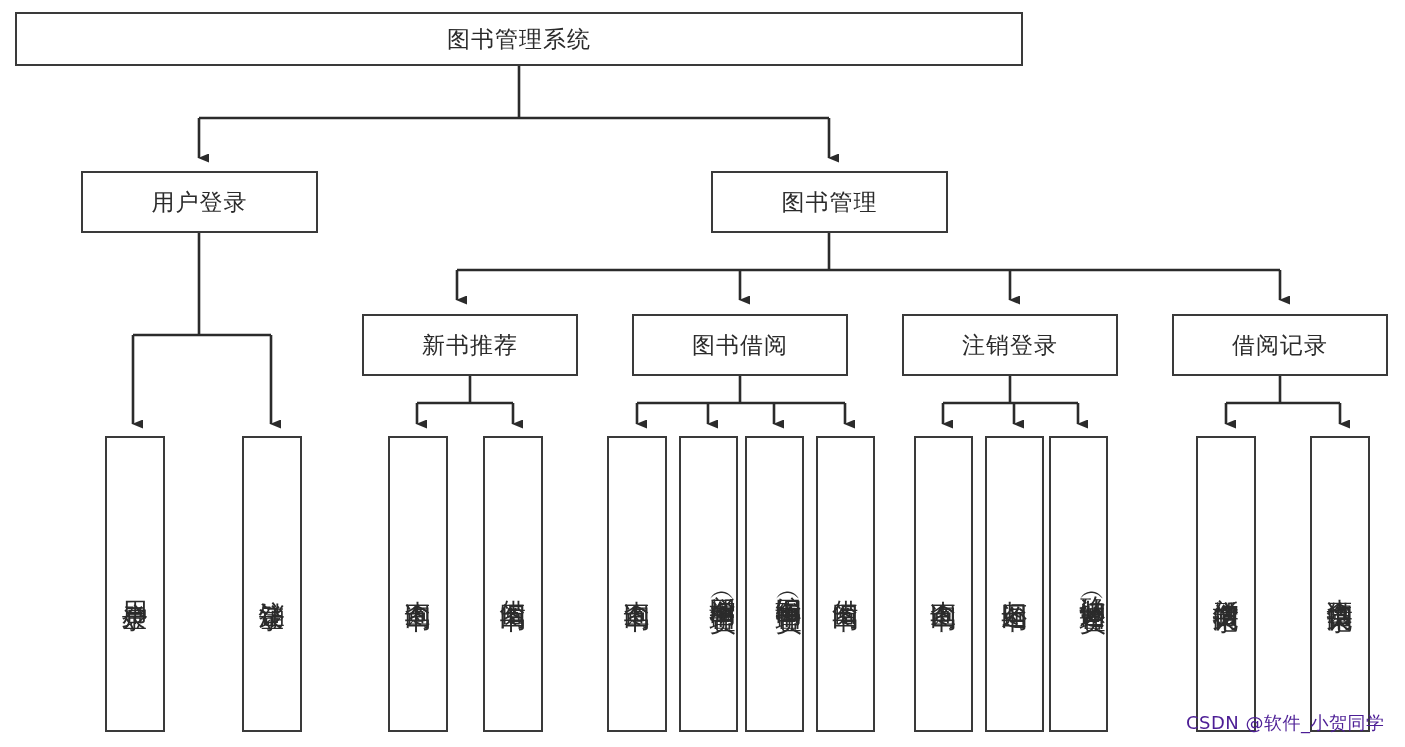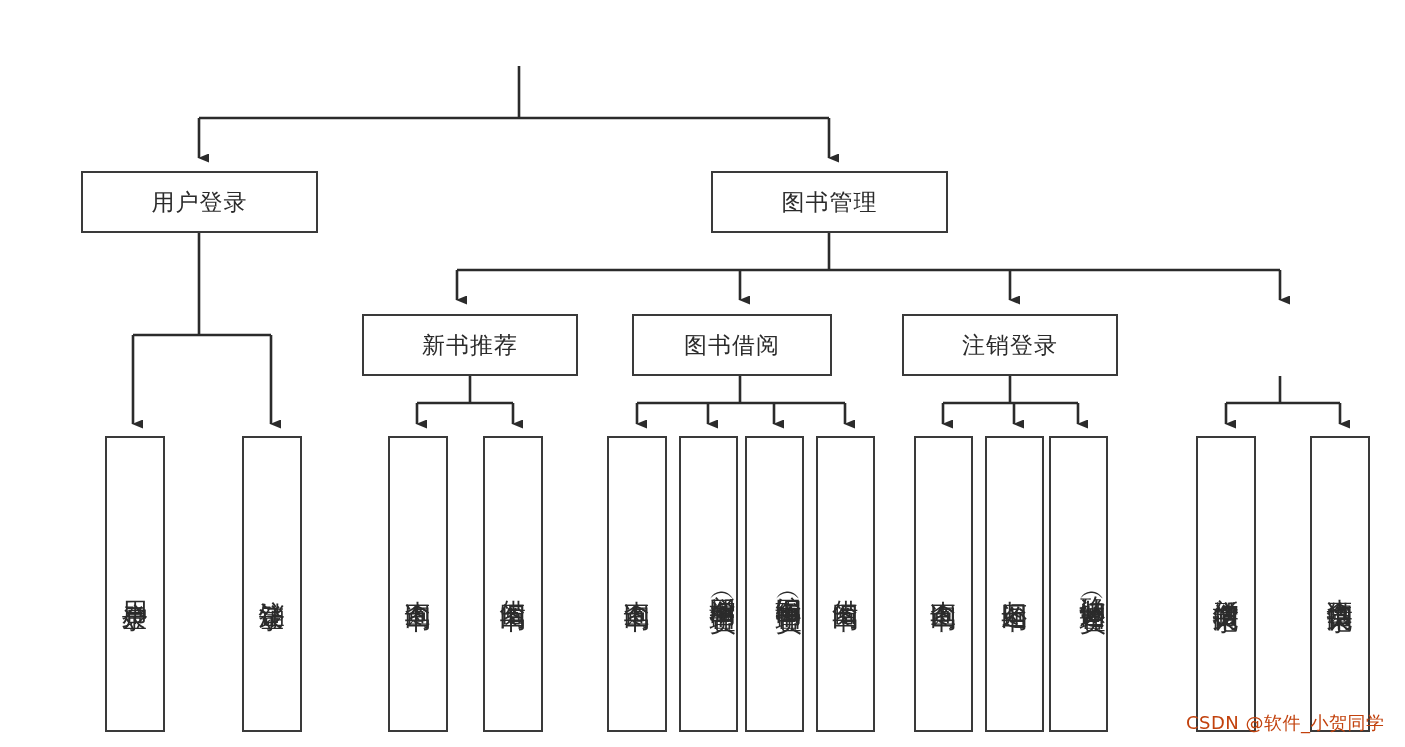--- a/index.html
+++ b/index.html
@@ -54,21 +54,21 @@
     white-space: nowrap;
   }
   .node.vtop {
     align-items: flex-start;
   }
   .watermark {
     position: absolute;
     left: 1186px;
     top: 711px;
     font-size: 18px;
-    color: #c2410c;
+    color: #4c1d95;
     white-space: nowrap;
     letter-spacing: 0.5px;
   }
 </style>
 </head>
 <body>
 
 <div id="stage">
 
   <svg class="edges" viewBox="0 0 1405 747">
@@ -114,27 +114,29 @@
       <path d="M1014,403 L1014,424" marker-end="url(#arw)"></path>
       <path d="M1078,403 L1078,424" marker-end="url(#arw)"></path>
 
       <path d="M1280,376 L1280,403"></path>
       <path d="M1226,403 L1340,403"></path>
       <path d="M1226,403 L1226,424" marker-end="url(#arw)"></path>
       <path d="M1340,403 L1340,424" marker-end="url(#arw)"></path>
     </g>
   </svg>
 
+  <div class="node h" style="left:15px; top:12px; width:1008px; height:54px;">图书管理系统</div>
 
   <div class="node h" style="left:81px; top:171px; width:237px; height:62px;">用户登录</div>
   <div class="node h" style="left:362px; top:314px; width:216px; height:62px;">新书推荐</div>
 
   <div class="node h" style="left:711px; top:171px; width:237px; height:62px;">图书管理</div>
-  <div class="node h" style="left:632px; top:314px; width:200px; height:62px;">图书借阅</div>
+  <div class="node h" style="left:632px; top:314px; width:216px; height:62px;">图书借阅</div>
   <div class="node h" style="left:902px; top:314px; width:216px; height:62px;">注销登录</div>
+  <div class="node h" style="left:1172px; top:314px; width:216px; height:62px;">借阅记录</div>
 
   <div class="node v" style="left:105px; top:436px; width:60px; height:296px;">
     <span class="vtxt">用户登录</span>
   </div>
   <div class="node v" style="left:242px; top:436px; width:60px; height:296px;">
     <span class="vtxt">注销登录</span>
   </div>
 
   <div class="node v" style="left:388px; top:436px; width:60px; height:296px;">
     <span class="vtxt">查询图书</span>

